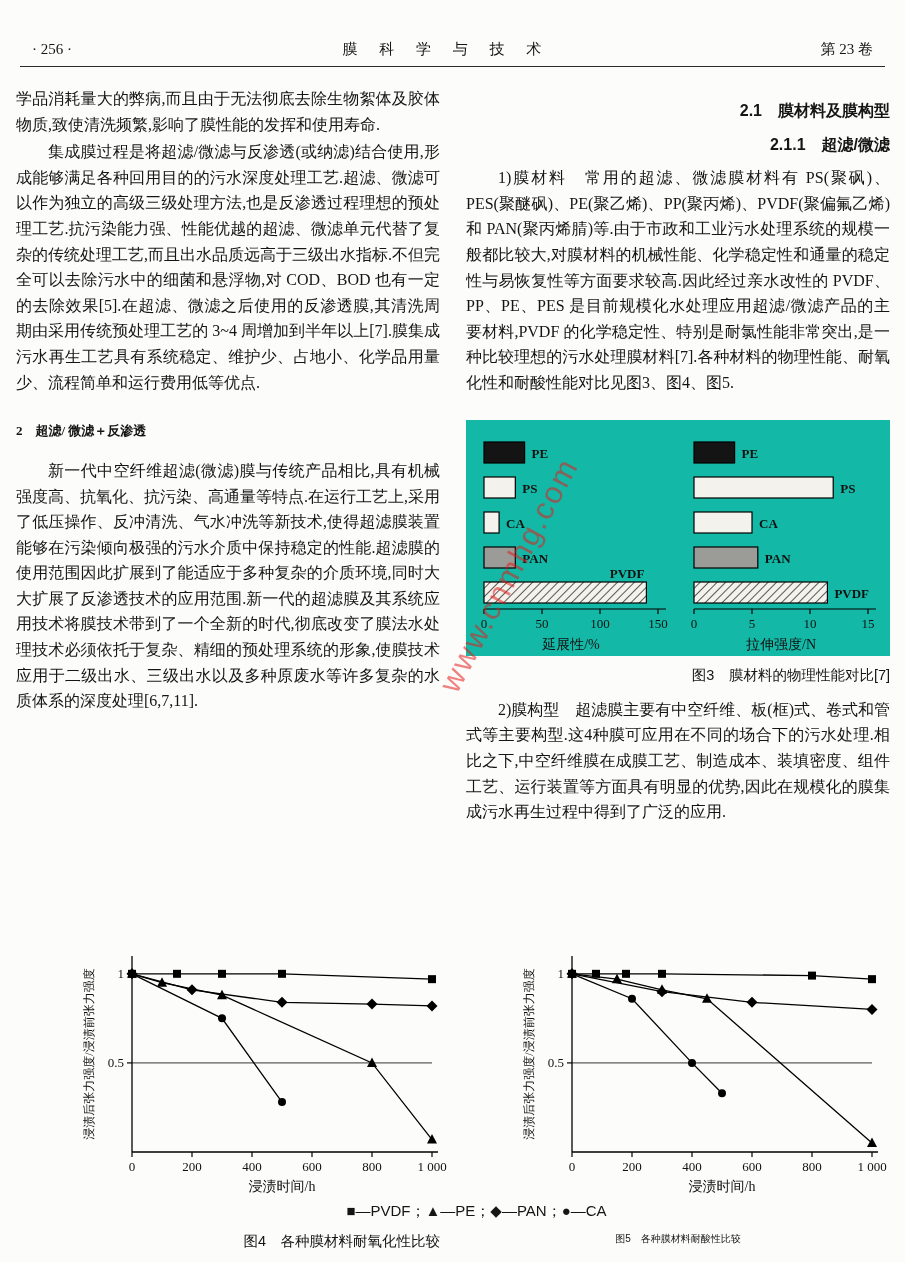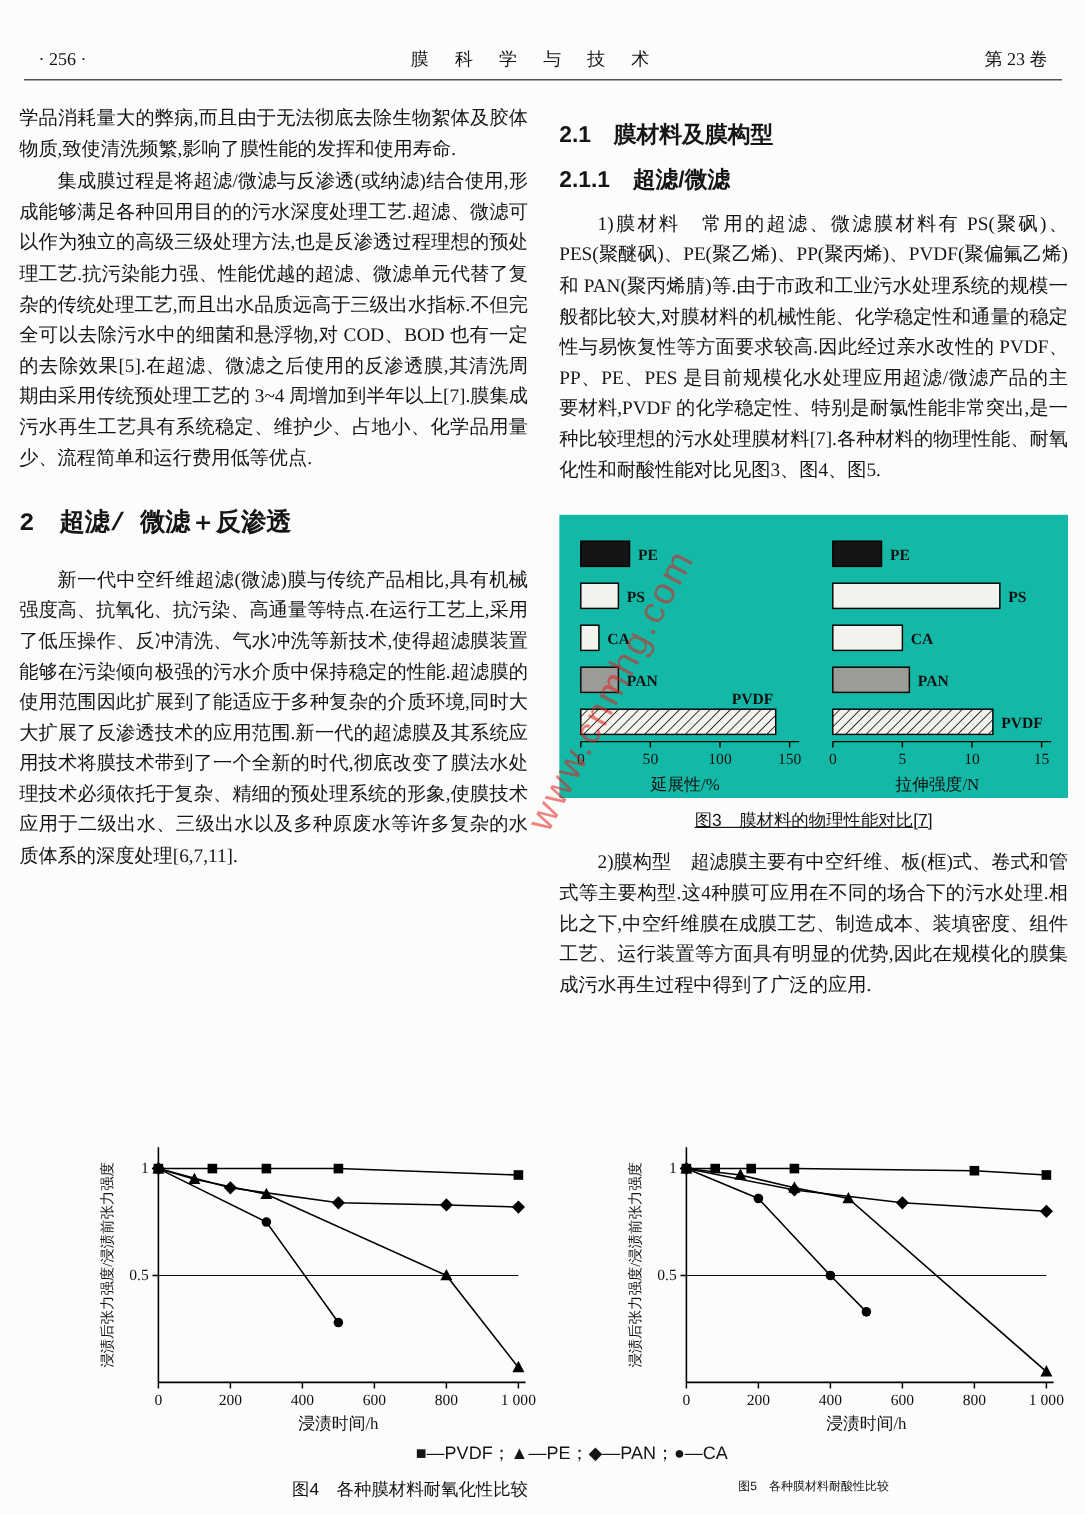--- a/index.html
+++ b/index.html
@@ -23,38 +23,37 @@
   .col {
     position:absolute; top:86px; width:424px; height:860px; overflow:hidden;
     font-size:16px; line-height:1.6; text-align:justify;
   }
   .col-left  { left:16px; }
   .col-right { left:466px; }
   .para { margin:0 0 2px 0; }
   .indent { text-indent:2em; }
   .h-sub {
     font-family:"Liberation Sans","DejaVu Sans",sans-serif;
-    font-weight:bold; font-size:19px; margin:12px 0 8px 0; text-align:left;
+    font-weight:bold; font-size:16px; margin:12px 0 8px 0; text-align:right;
   }
   .h-sub2 { margin:4px 0 8px 0; }
   .h-main {
-    font-family:Liberation Mono, monospace;
-    font-weight:bold; font-size:21px; margin:26px 0 16px 0; text-align:left;
+    font-family:Liberation Serif, serif;
+    font-weight:bold; font-size:13px; margin:26px 0 16px 0; text-align:left;
   }
 
   
   .fig3 { margin:12px 0 4px 0; }
   .fig3-box {
     background:#14b8a6; padding:10px 6px 2px 6px;
     display:flex; justify-content:space-between;margin-top:24px;
   }
   .figcap {
-    text-align:center; font-size:14.5px; margin:8px 0 10px 0;
-    font-family:"Liberation Sans","DejaVu Sans",sans-serif;
-    text-decoration:underline;
+    text-align:right; font-size:14.5px; margin:8px 0 10px 0;
+    font-family:"Liberation Sans","DejaVu Sans",sans-serif;
   }
 
   
   .figblock { position:absolute; top:946px; width:370px; }
   .figblock-left  { left:78px; }
   .figblock-right { left:518px; }
   .chart-svg { display:block; }
 
   .legend-line {
     position:absolute; top:1202px; left:4px; width:100%;

